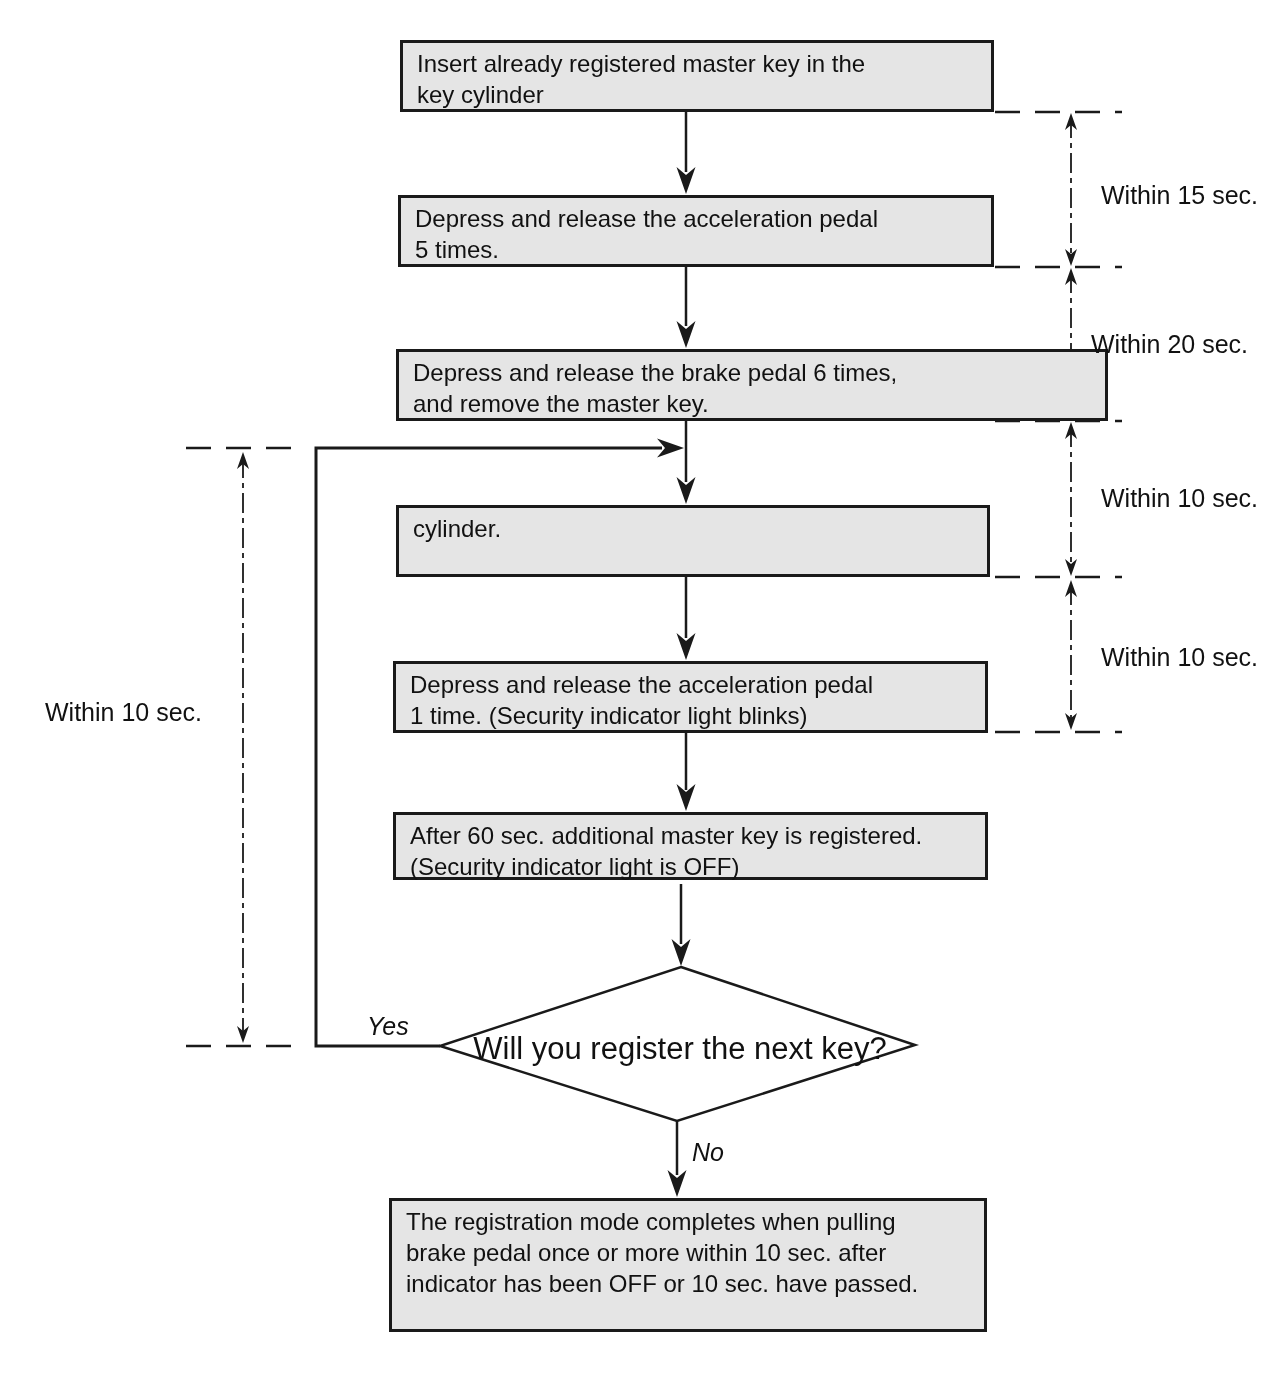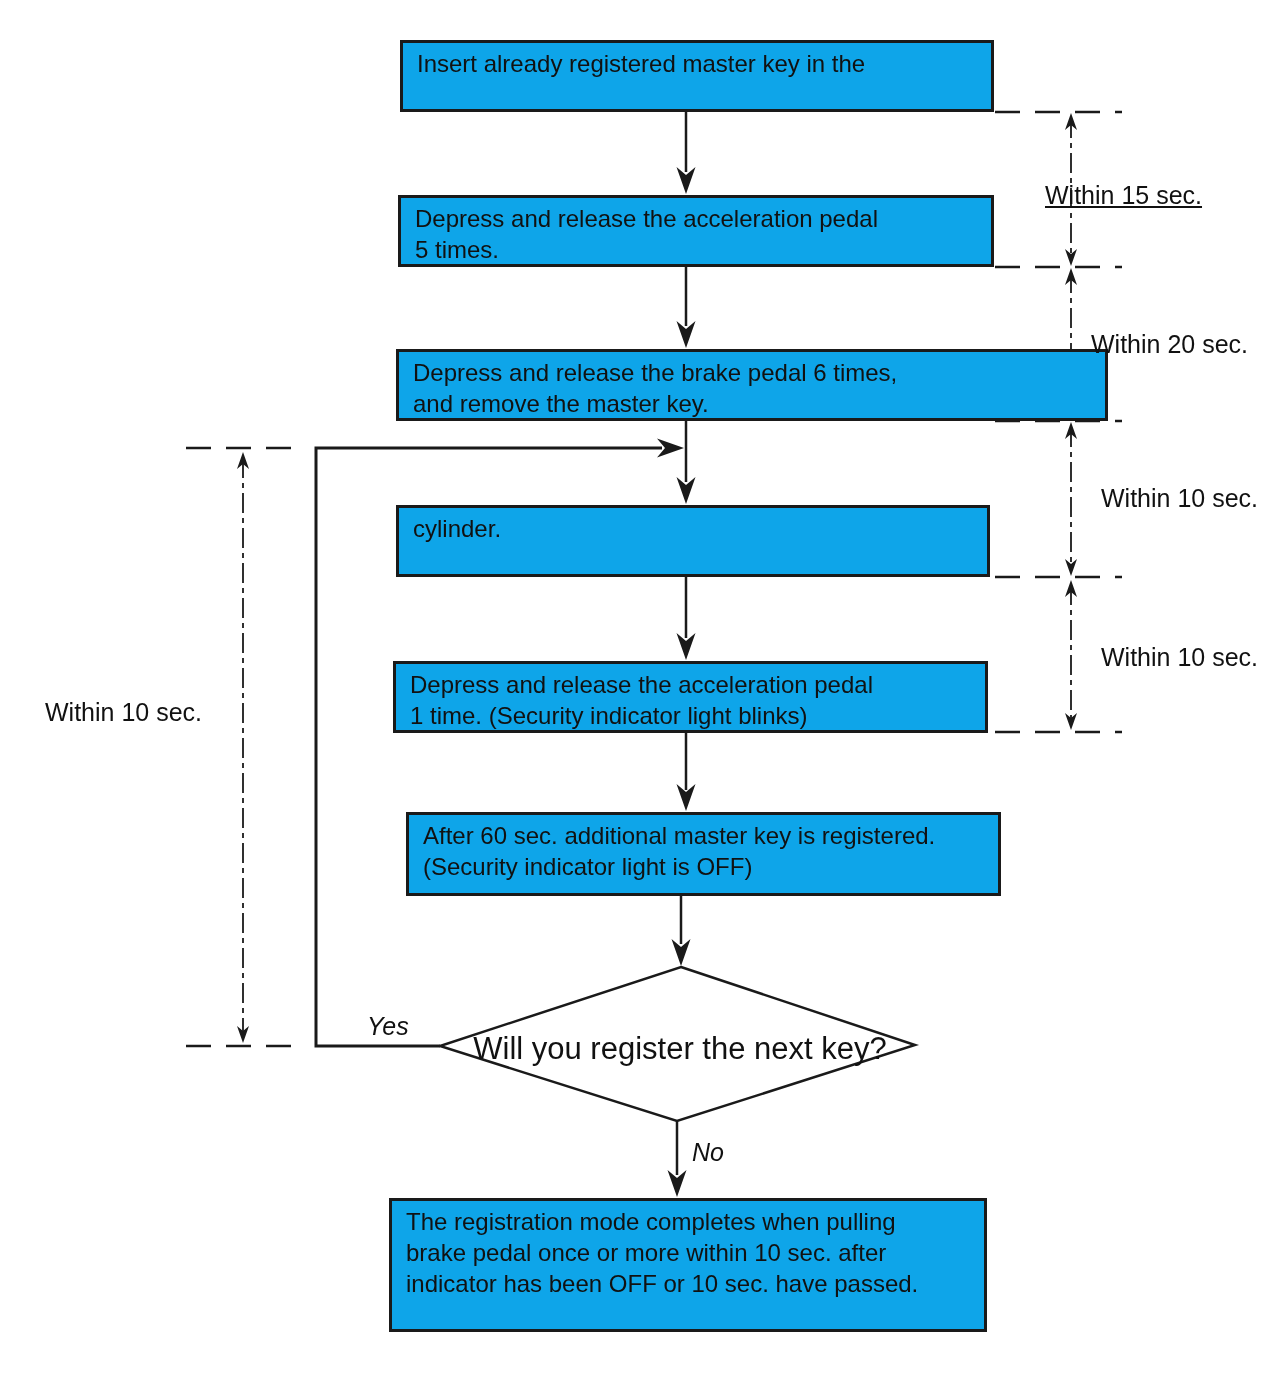--- a/index.html
+++ b/index.html
@@ -2,21 +2,21 @@
 <html><head>
 <meta charset="utf-8">
 <style>
   html,body{margin:0;padding:0;background:#ffffff;}
   .stage{
     position:relative;width:1280px;height:1374px;background:#ffffff;
     font-family:"Liberation Sans", sans-serif;color:#111111;overflow:hidden;
   }
   .layer{position:absolute;left:0;top:0;}
   .box{
-    position:absolute;border:3px solid #1a1a1a;background:#0ea5e9;
+    position:absolute;border:3px solid #1a1a1a;background:#e5e5e5;
     box-sizing:border-box;padding:5px 10px 0 14px;
   }
   .box .ln{white-space:nowrap;font-size:24px;line-height:31px;color:#111;}
   .diamond-label{
     position:absolute;left:450px;top:1031px;width:460px;text-align:center;
     font-size:31px;white-space:nowrap;color:#111;
   }
   .tlabel{position:absolute;font-size:25px;white-space:nowrap;color:#111;}
   .branch-label{position:absolute;font-size:25px;white-space:nowrap;color:#111;font-style:italic;}
   svg .ink{stroke:#1a1a1a;fill:none;}
@@ -92,20 +92,21 @@
 
       <line class="ink" x1="677" y1="1121" x2="677" y2="1175" stroke-width="2.5"></line>
       <polygon class="fill" points="677,1197 667.5,1170 677,1178 686.5,1170"></polygon>
     </g>
 
     <polygon points="681,967 915,1045 677,1121 440,1046" fill="#ffffff" stroke="#1a1a1a" stroke-width="2.5"></polygon>
   </svg>
 
   <div class="box" style="left:400px;top:40px;width:594px;height:72px;">
     <div class="ln">Insert already registered master key in the</div>
+    <div class="ln">key cylinder</div>
   </div>
 
   <div class="box" style="left:398px;top:195px;width:596px;height:72px;">
     <div class="ln">Depress and release the acceleration pedal</div>
     <div class="ln">5 times.</div>
   </div>
 
   <div class="box" style="left:396px;top:349px;width:712px;height:72px;">
     <div class="ln">Depress and release the brake pedal 6 times,</div>
     <div class="ln">and remove the master key.</div>
@@ -113,36 +114,36 @@
 
   <div class="box" style="left:396px;top:505px;width:594px;height:72px;">
     <div class="ln">cylinder.</div>
   </div>
 
   <div class="box" style="left:393px;top:661px;width:595px;height:72px;">
     <div class="ln">Depress and release the acceleration pedal</div>
     <div class="ln">1 time. (Security indicator light blinks)</div>
   </div>
 
-  <div class="box" style="left:406px;top:812px;width:595px;height:84px;">
+  <div class="box" style="left:393px;top:812px;width:595px;height:68px;">
     <div class="ln">After 60 sec. additional master key is registered.</div>
     <div class="ln">(Security indicator light is OFF)</div>
   </div>
 
   <div class="box" style="left:389px;top:1198px;width:598px;height:134px;">
     <div class="ln">The registration mode completes when pulling</div>
     <div class="ln">brake pedal once or more within 10 sec. after</div>
     <div class="ln">indicator has been OFF or 10 sec. have passed.</div>
   </div>
 
   <div class="diamond-label">Will you register the next key?</div>
 
   <div class="branch-label" style="left:367px;top:1012px;">Yes</div>
   <div class="branch-label" style="left:692px;top:1138px;">No</div>
 
-  <div class="tlabel" style="left:1045px;top:181px;text-decoration:underline;">Within 15 sec.</div>
+  <div class="tlabel" style="left:1101px;top:181px;">Within 15 sec.</div>
   <div class="tlabel" style="left:1091px;top:330px;">Within 20 sec.</div>
   <div class="tlabel" style="left:1101px;top:484px;">Within 10 sec.</div>
   <div class="tlabel" style="left:1101px;top:643px;">Within 10 sec.</div>
 
   <div class="tlabel" style="left:45px;top:698px;">Within 10 sec.</div>
 
 </div>
 
 </body></html>

